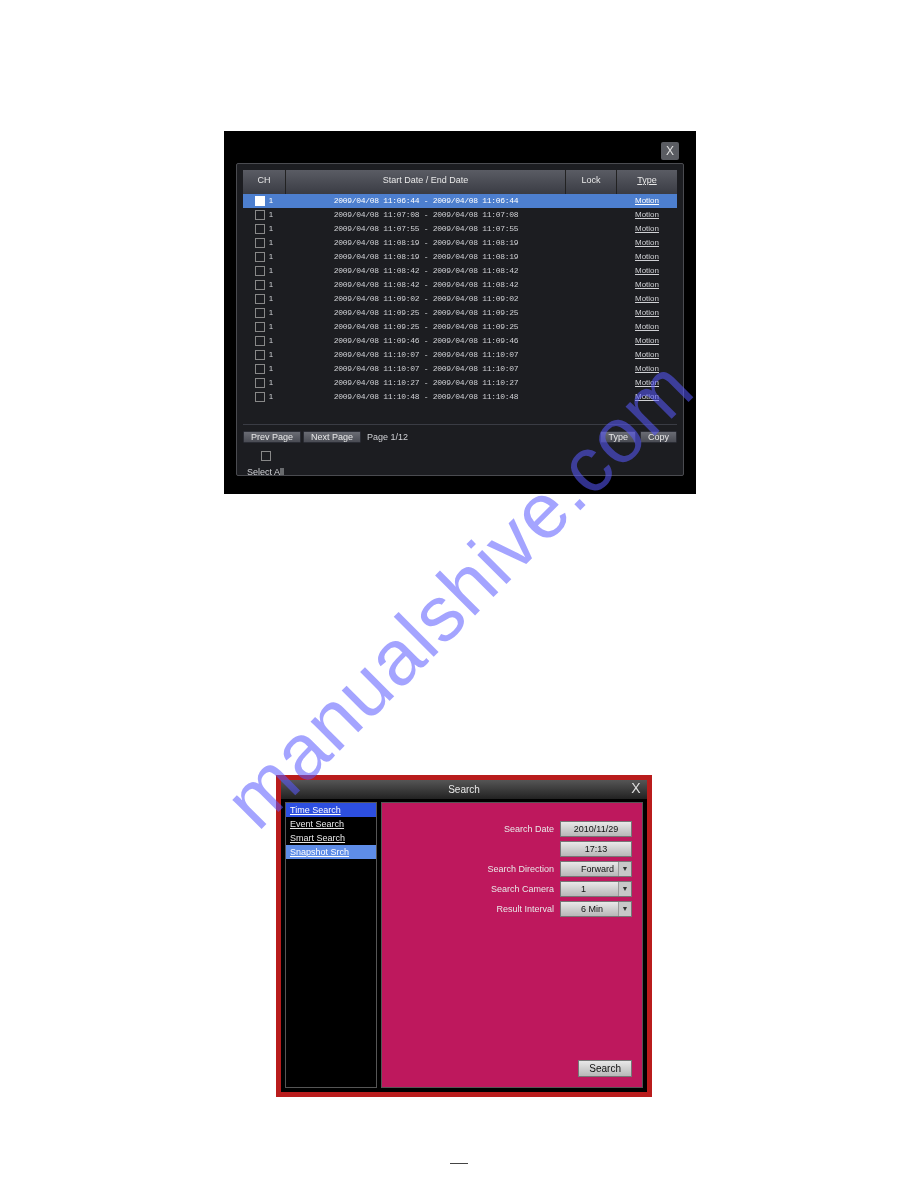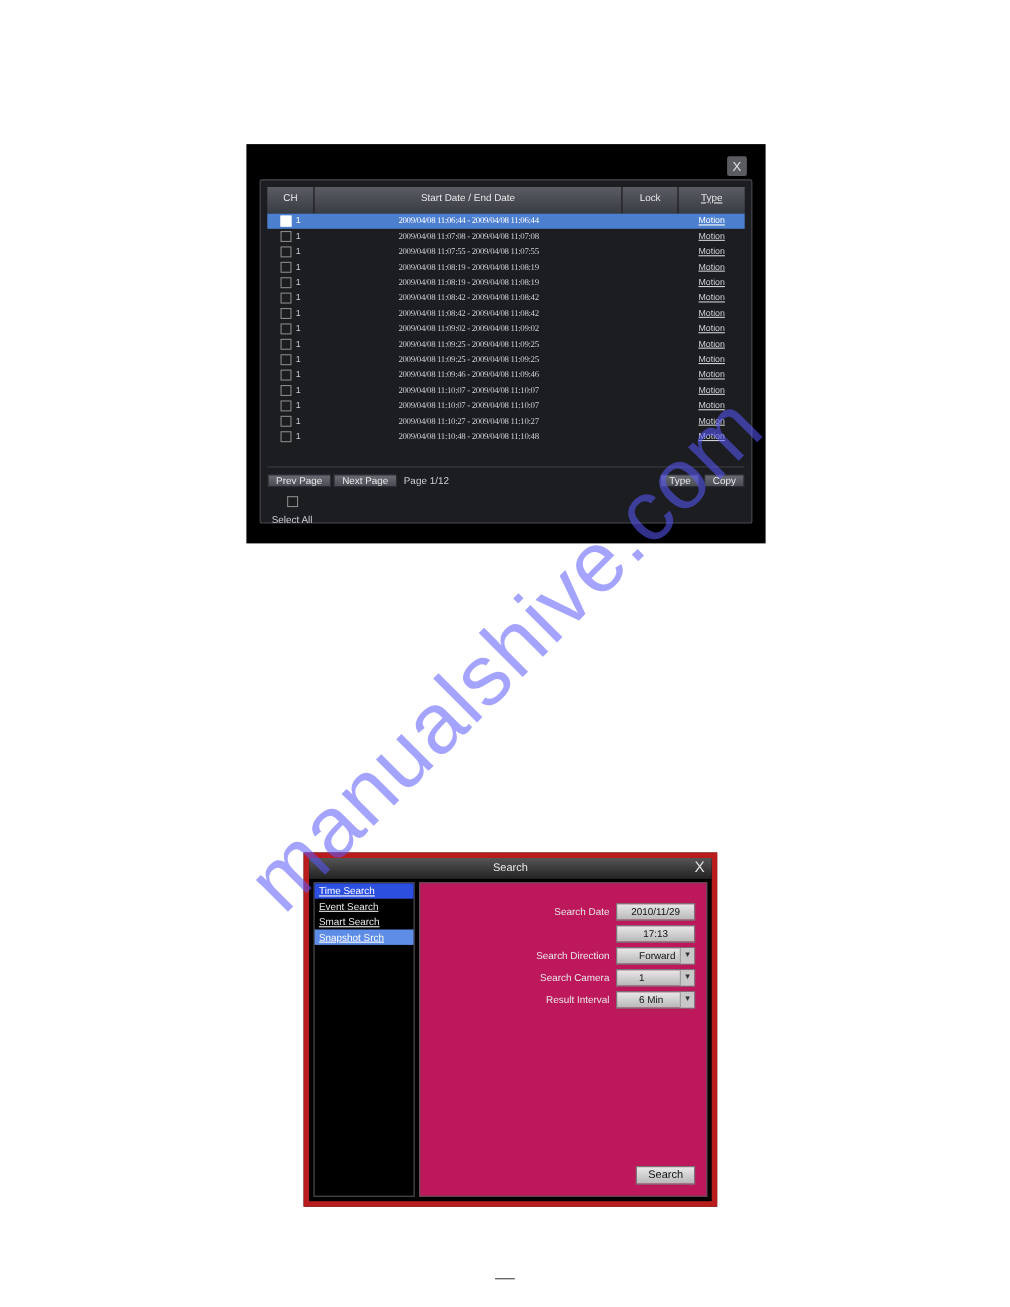--- a/index.html
+++ b/index.html
@@ -100,21 +100,21 @@
   .p1-row.sel {
     background: #4d7fcf;
     color: #fff;
   }
   .p1-cell { text-align: center; overflow: hidden; }
   .p1-cell.col-ch { display: flex; align-items: center; justify-content: center; gap: 4px; }
   .p1-chk {
     width: 8px; height: 8px; border: 1px solid #888; display: inline-block;
   }
   .p1-row.sel .p1-chk { background: #fff; border-color:#fff; }
-  .p1-cell.col-date { text-align: center; font-family: Liberation Serif, serif; letter-spacing: -0.3px; }
+  .p1-cell.col-date { text-align: center; font-family: Liberation Mono, monospace; letter-spacing: -0.3px; }
 
   .p1-footer {
     position: absolute;
     left: 6px;
     right: 6px;
     bottom: 6px;
     height: 44px;
     border-top: 1px solid #3a3c44;
   }
   .p1-btns-left {

